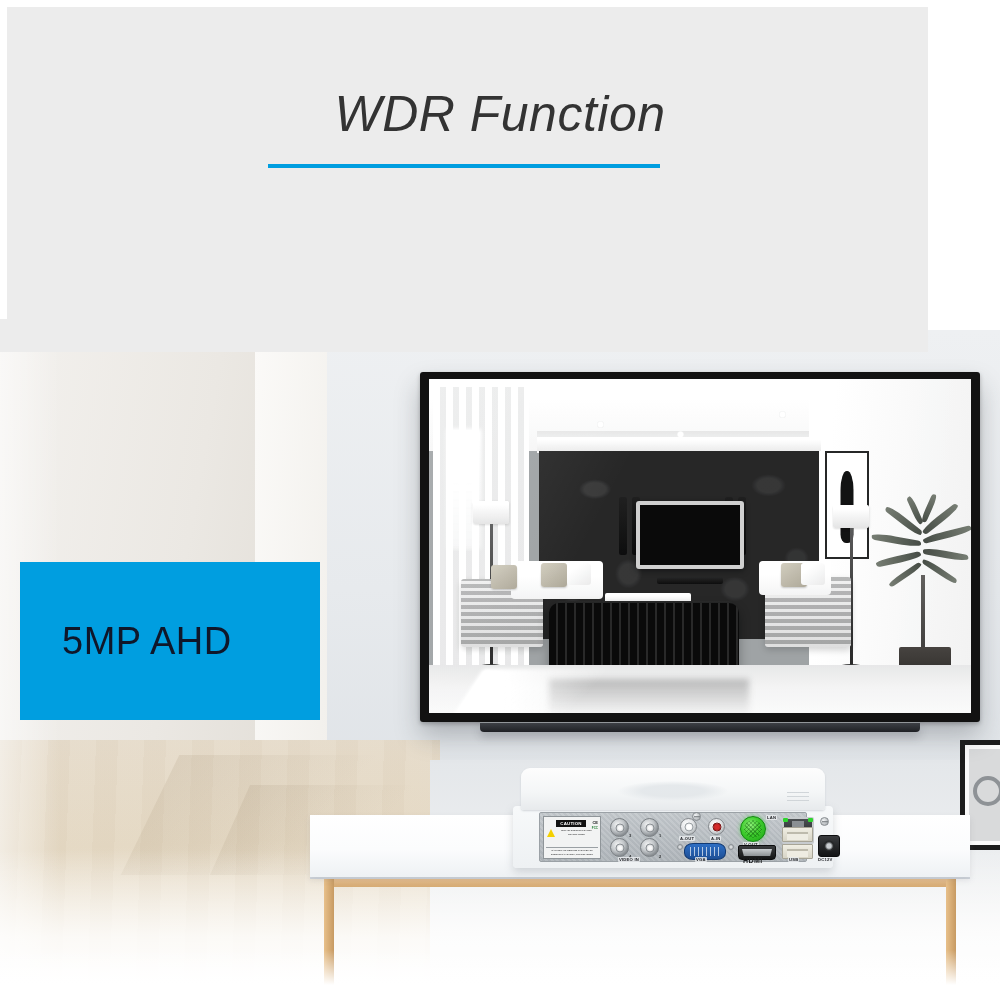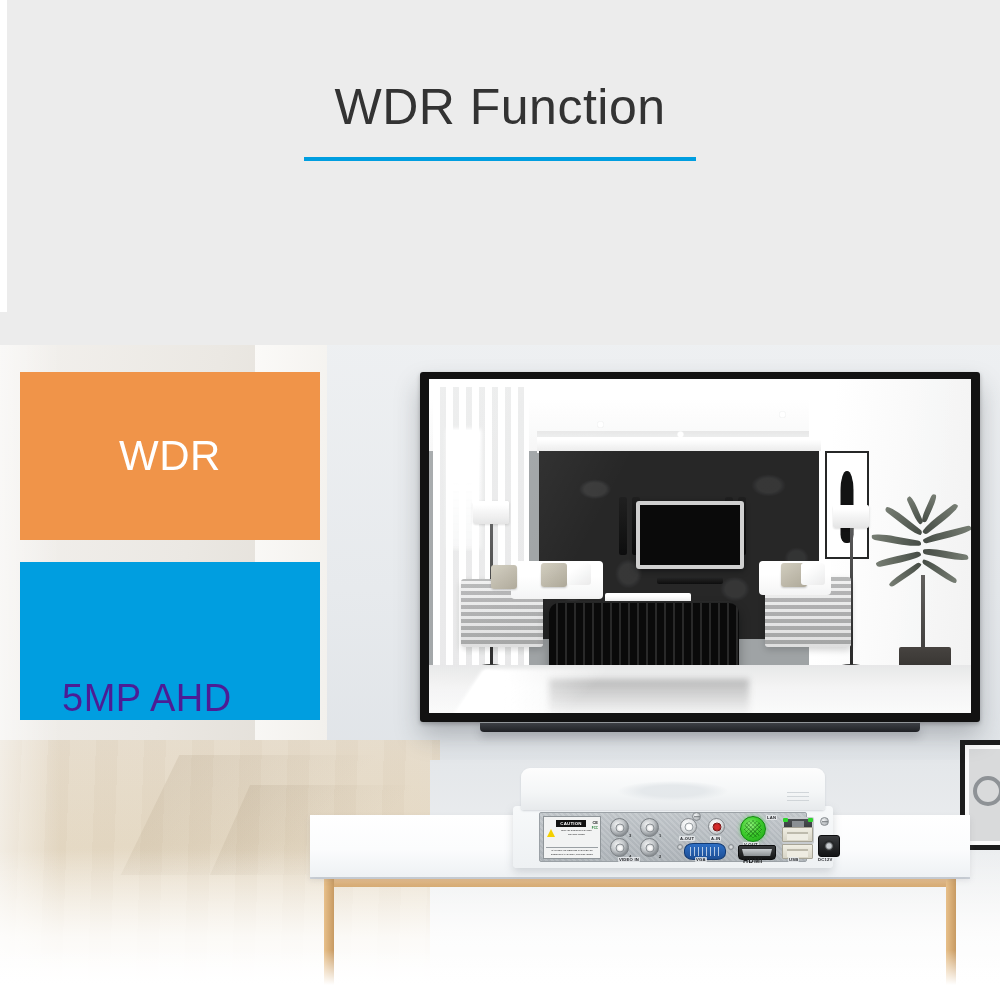--- a/index.html
+++ b/index.html
@@ -424,22 +424,23 @@
     letter-spacing:.2px; white-space:nowrap;
     background:rgba(236,238,240,.82); padding:0 1px; border-radius:1px;
   }
   .hdmi-word {
     position:absolute; font-size:7px; font-weight:700; color:#1d1f21;
     letter-spacing:.4px; white-space:nowrap;
   }
 
   
   .header {
-    position:absolute; left:0; top:0; width:1000px; height:345px;
+    position:absolute; left:0; top:7px; width:928px; height:345px;
     background:#ececec;
+    font-style:italic;
   }
   .header-left-strip {
     position:absolute; left:0; top:0; width:7px; height:312px; background:#ffffff;
   }
   .title {
     position:absolute; left:0; top:78px; width:1000px; text-align:center;
     font-size:50px; font-weight:400; color:#333333; letter-spacing:.5px;
   }
   .title-underline {
     position:absolute; left:50%; top:157px; transform:translateX(-50%);
@@ -619,24 +620,21 @@
       <div class="port-label" style="left:248px;top:44px">USB</div>
 
       <div class="screw" style="left:280px;top:4px"></div>
       <div class="dc-jack" style="left:278px;top:22px"></div>
       <div class="port-label" style="left:277px;top:44px">DC12V</div>
     </div>
   </div>
 
   <div class="table-fade"></div>
 
-  <div class="badge badge-wdr" style="background: rgb(240, 148, 73); color: rgb(255, 255, 255);">
-    <span>WDR</span>
-  </div>
-  <div class="badge badge-ahd" style="background: rgb(0, 158, 224); color: #4c1d95; align-items: flex-end;">
+  <div class="badge badge-ahd" style="background: rgb(0, 158, 224); color: #0f172a;">
     <span>5MP AHD</span>
   </div>
 
   <div class="header" style="background: rgb(236, 236, 236);">
     <div class="header-left-strip"></div>
     <div class="title" style="color: rgb(51, 51, 51);">WDR Function</div>
     <div class="title-underline" style="background: rgb(0, 158, 224);"></div>
   </div>
 
 </div>

